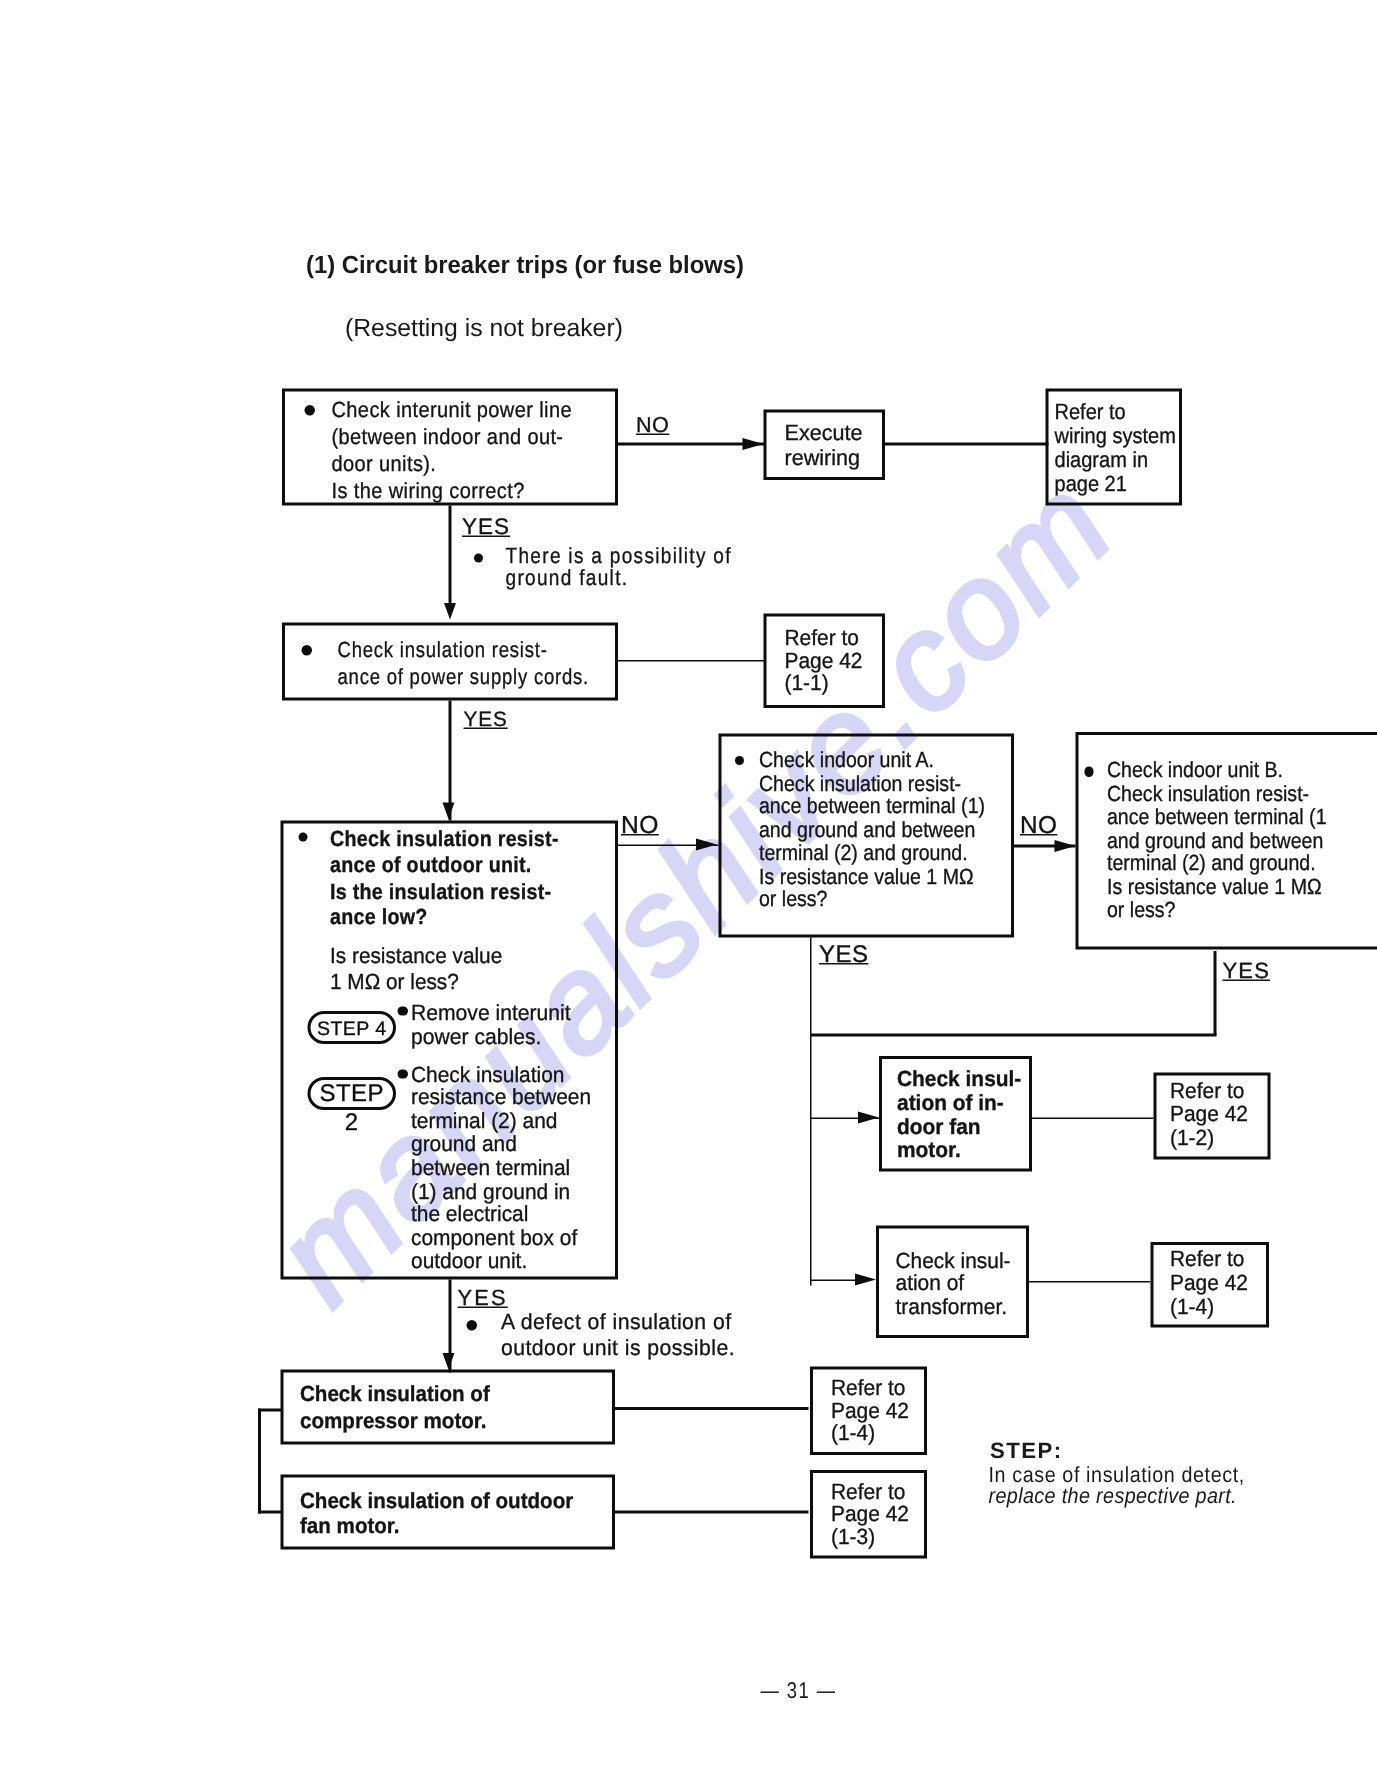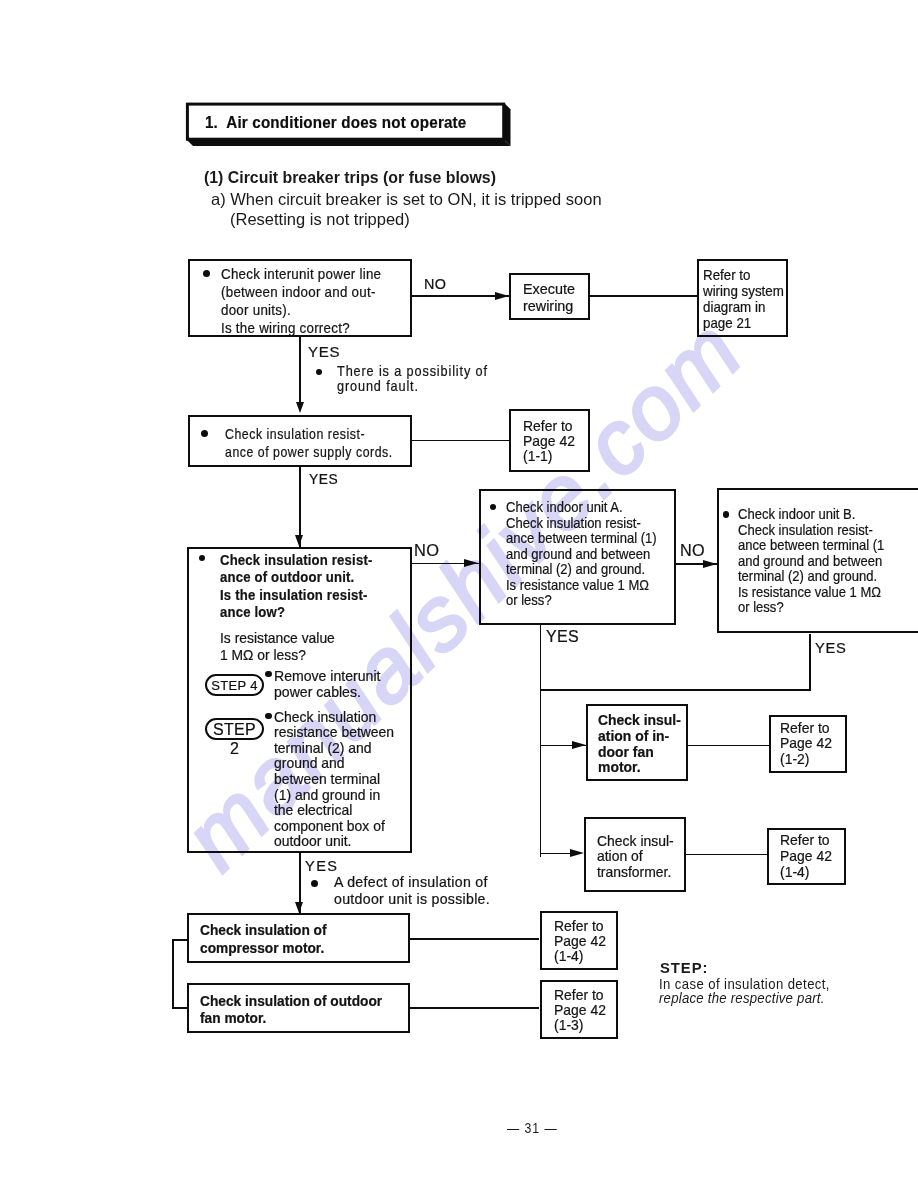--- a/index.html
+++ b/index.html
@@ -23,21 +23,21 @@
         background:transparent;z-index:3;}
   .ftext{position:absolute;z-index:4;white-space:pre;line-height:18px;
          font-size:14.6px;color:#141414;transform-origin:0 0;
          -webkit-text-stroke:0.22px currentColor;}
   .bullet{position:absolute;width:6px;height:6px;border-radius:50%;
           background:#0d0d0d;z-index:4;}
   .ln{position:absolute;background:#0d0d0d;z-index:2;}
   .hln{height:1.7px;}
   .vln{width:1.7px;}
   .lab{position:absolute;z-index:4;font-size:15px;letter-spacing:.4px;
-       color:#141414;white-space:pre;-webkit-text-stroke:0.22px currentColor;}
+       color:#141414;white-space:pre;text-decoration:underline;-webkit-text-stroke:0.22px currentColor;}
 
   
   #banner{position:absolute;z-index:5;}
   #banner .txt{position:absolute;font-weight:700;white-space:pre;color:#0d0d0d;
                -webkit-text-stroke:.2px currentColor;}
 
   .step{position:absolute;box-sizing:border-box;border:2.3px solid #0d0d0d;
         border-radius:11px;z-index:4;text-align:center;color:#0d0d0d;
         background:#fff;-webkit-text-stroke:.2px currentColor;}
 
@@ -65,34 +65,23 @@
 </style>
 </head>
 <body>
 
 <div class="page">
 
   <div class="wm-layer">
     <div class="wm" id="wm1" style="color: rgb(215, 214, 246); font-size: 90px; left: 164px; top: 816px; transform: rotate(-44.5deg);">manualshive.com</div>
   </div>
 
-  <div id="banner">
-    <svg width="336" height="52" viewBox="0 0 336 52">
-
-      <path d="M 3.2 39.2 L 10.0 46.0 L 327.5 46.0 L 320.7 39.2 Z" fill="#0d0d0d"></path>
-      <path d="M 320.7 2.5 L 327.5 9.3 L 327.5 46.0 L 320.7 39.2 Z" fill="#0d0d0d"></path>
-
-      <rect x="4.4" y="4.1" width="316.3" height="35.1" fill="#ffffff" stroke="#0d0d0d" stroke-width="3"></rect>
-    </svg>
-    <div class="txt">1.  Air conditioner does not operate</div>
-  </div>
 
   <div class="abs" id="sh1">(1) Circuit breaker trips (or fuse blows)</div>
-  <div class="abs" id="sh2">a) When circuit breaker is set to ON, it is tripped soon</div>
-  <div class="abs" id="sh3">(Resetting is not tripped)</div>
+  <div class="abs" id="sh3">(Resetting is not breaker)</div>
 
   <div id="flow">
       <div class="fbox" style="left: 188px; top: 259px; width: 224px; height: 78px; border-width: 2px;"></div>
       <div class="bullet" style="left: 203px; top: 269.8px; width: 7px; height: 7px;"></div>
       <div class="ftext" style="left: 221px; top: 264.584px; line-height: 18px; font-size: 14.6px; font-weight: 400; font-style: normal; letter-spacing: 0.28px; transform: scaleX(0.915);"><div>Check interunit power line</div><div>(between indoor and out-</div><div>door units).</div><div>Is the wiring correct?</div></div>
       <div class="lab" style="left: 424px; top: 276.228px; font-size: 14.4px; line-height: 16.56px; letter-spacing: 0.3px; font-weight: 400;">NO</div>
       <div class="ln hln" style="left: 410.5px; top: 295px; width: 99px; height: 1.9px;"></div>
       <div style="position: absolute; left: 494.81px; top: 291.7px; width: 0px; height: 0px; border-top: 4.3px solid transparent; border-bottom: 4.3px solid transparent; border-left: 14.19px solid rgb(13, 13, 13); z-index: 3;"></div>
       <div class="fbox" style="left: 509px; top: 273px; width: 81px; height: 47px; border-width: 2px;"></div>
       <div class="ftext" style="left: 522.5px; top: 280.935px; line-height: 17.3px; font-size: 14.6px; font-weight: 400; font-style: normal; letter-spacing: 0px; transform: scaleX(0.985);"><div>Execute</div><div>rewiring</div></div>

